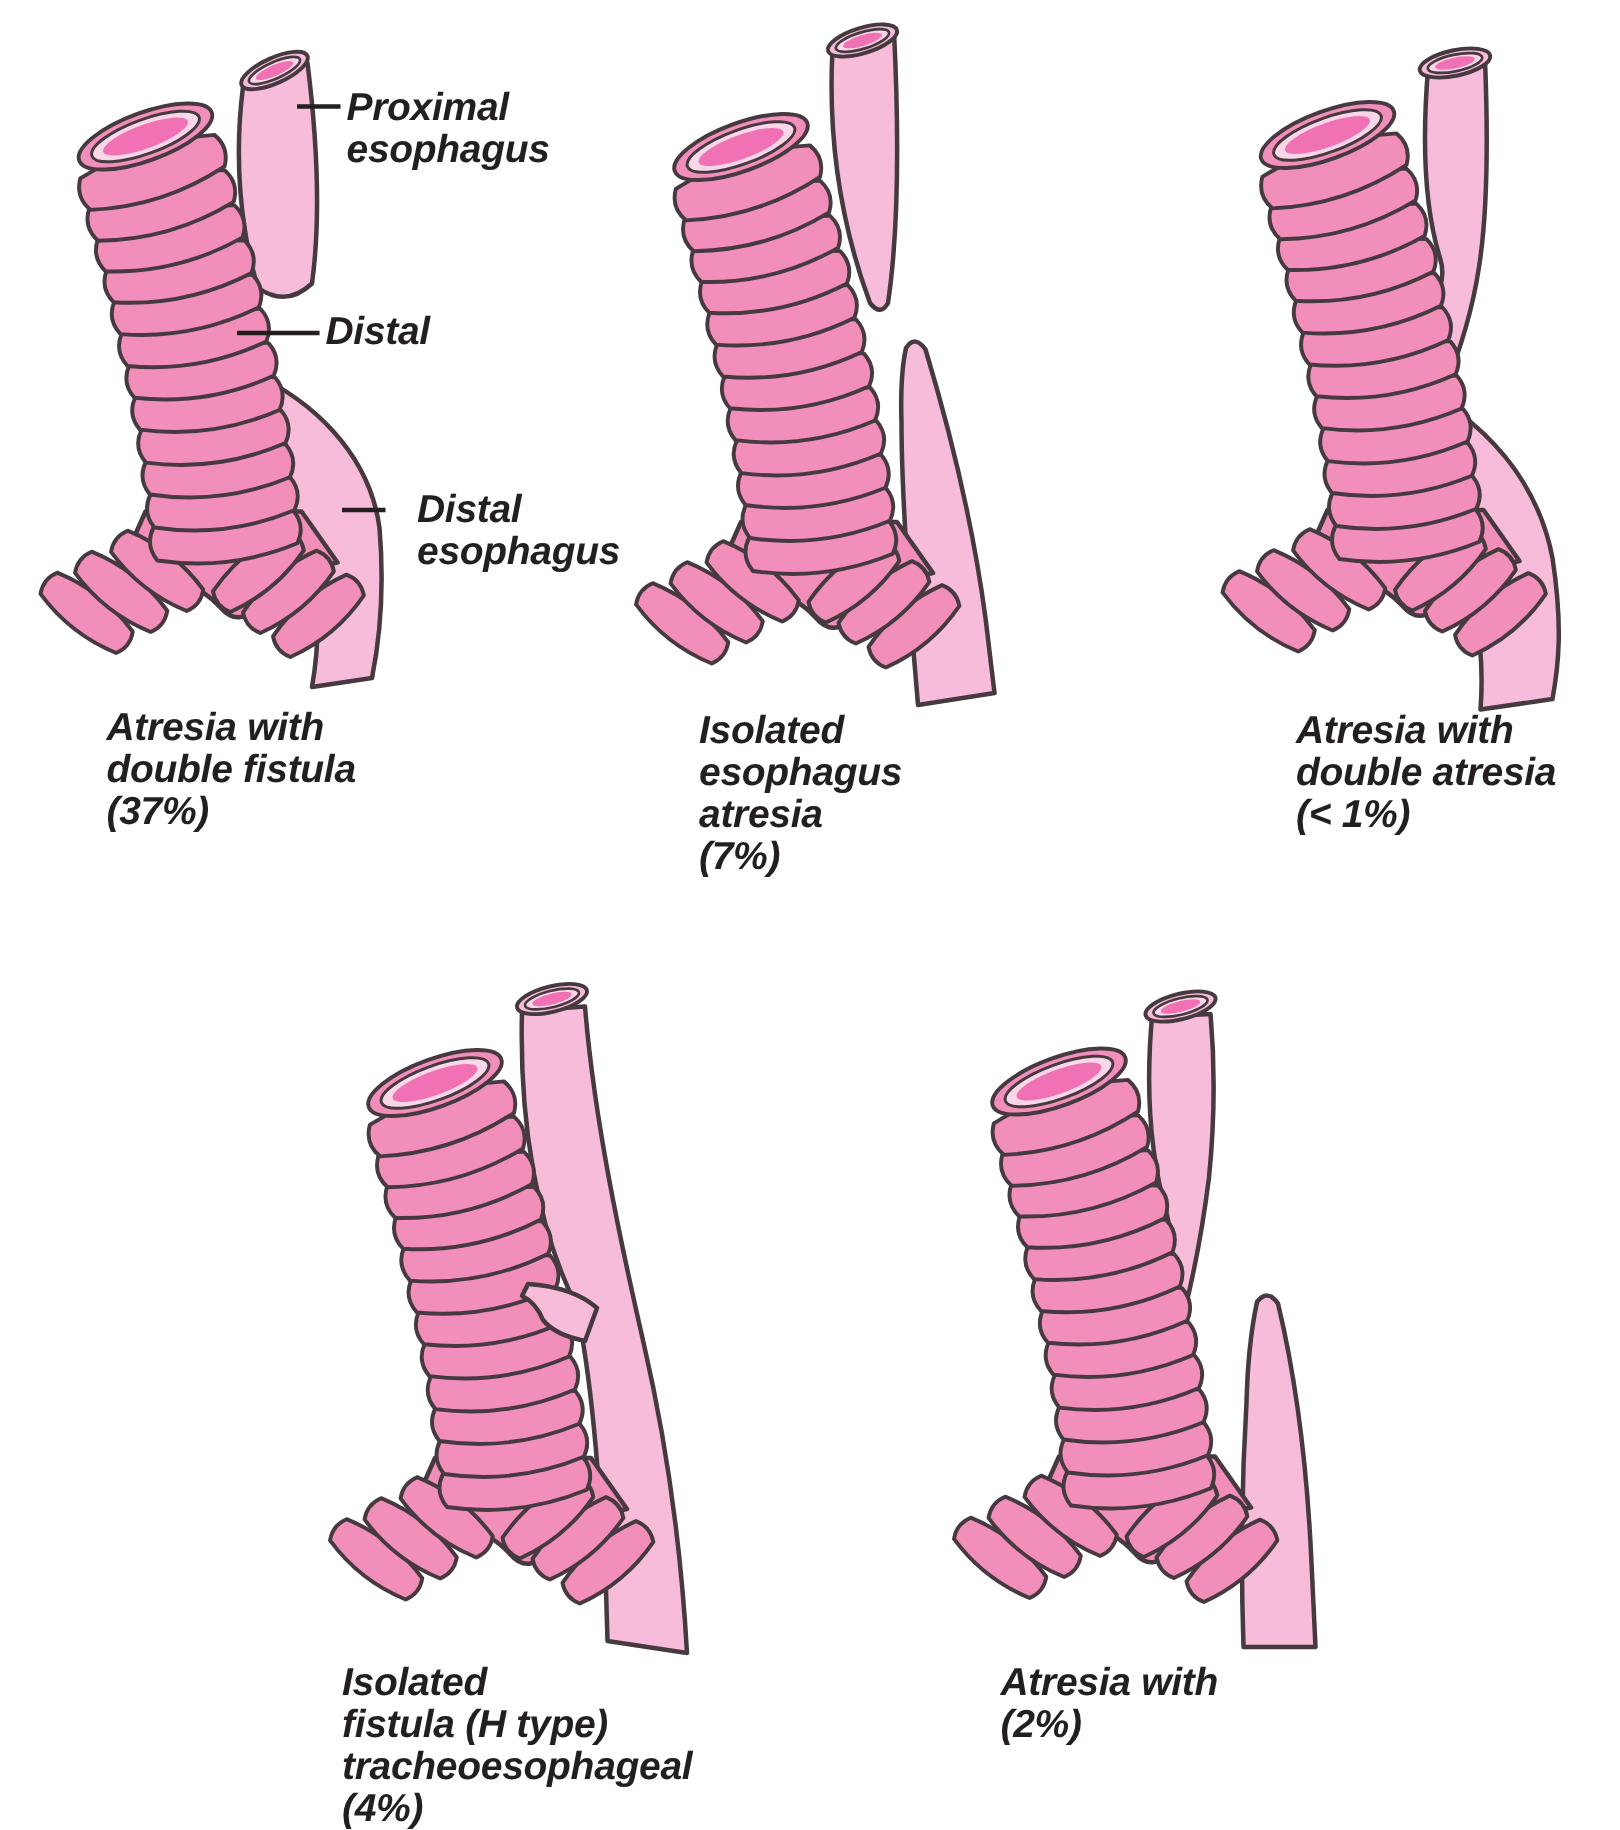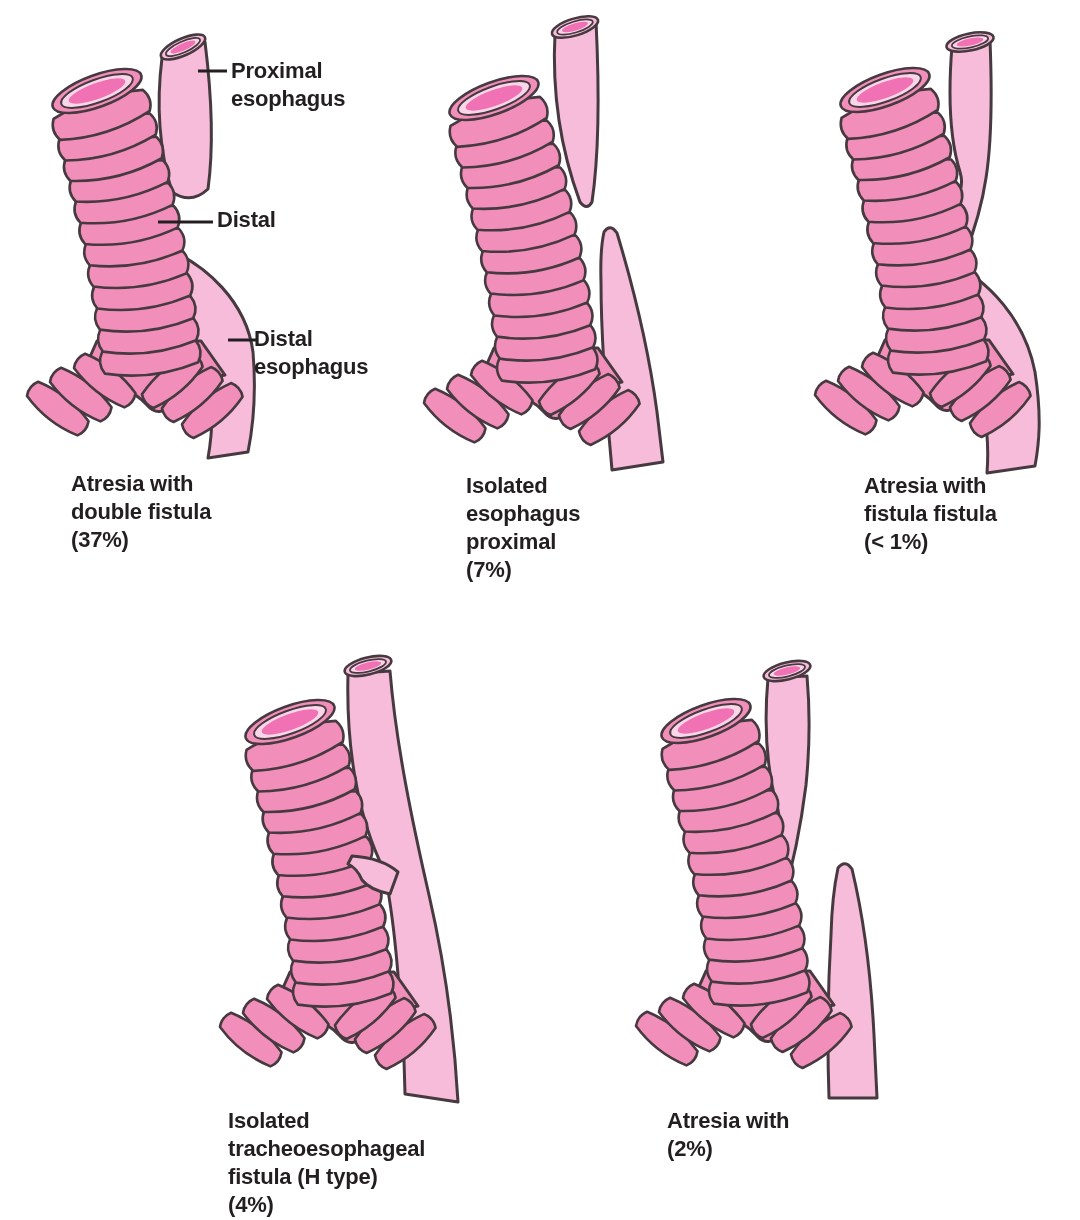--- a/index.html
+++ b/index.html
@@ -16,22 +16,23 @@
     width:1080px;height:1220px;position:relative;overflow:hidden;
     background:var(--c-bg);
     font-family:"Liberation Sans", sans-serif;
   }
   .stage{position:absolute;inset:0}
   svg.art{position:absolute;left:0;top:0;display:block}
   .eso{fill:var(--c-esophagus);stroke:var(--c-outline);stroke-width:3;stroke-linejoin:round}
   .leader{stroke:var(--c-text);stroke-width:3}
   .caption,.anno{
     position:absolute;color:var(--c-text);
-    font-size:22px;line-height:28px;font-weight:700;letter-spacing:-0.2px;
+    font-size:26px;line-height:28px;font-weight:700;letter-spacing:-0.2px;
     white-space:nowrap;
+    font-style:italic;
   }
   .anno.wrap{white-space:normal;width:132px}
   .caption span{display:block}
 </style>
 </head>
 <body>
 
 <div class="stage">
 
   <svg class="art" width="1080" height="1220" viewBox="0 0 1080 1220">
@@ -110,45 +111,45 @@
 
     <g>
       <line class="leader" x1="198" y1="71" x2="227" y2="71"></line>
       <line class="leader" x1="158" y1="222" x2="213" y2="222"></line>
       <line class="leader" x1="228" y1="340" x2="257" y2="340"></line>
     </g>
   </svg>
 
   <div class="anno wrap" style="left:231px;top:57px">Proximal esophagus</div>
   <div class="anno" style="left:217px;top:206px">Distal</div>
-  <div class="anno wrap" style="left:254px;top:325px">Distal esophagus</div>
+  <div class="anno wrap" style="left:278px;top:325px">Distal esophagus</div>
 
   <div class="caption" style="left:71px;top:470px">
     <span>Atresia with</span>
     <span>double fistula</span>
     <span>(37%)</span>
   </div>
 
   <div class="caption" style="left:466px;top:472px">
     <span>Isolated</span>
     <span>esophagus</span>
-    <span>proximal</span>
+    <span>atresia</span>
     <span>(7%)</span>
   </div>
 
   <div class="caption" style="left:864px;top:472px">
     <span>Atresia with</span>
-    <span>fistula fistula</span>
+    <span>double atresia</span>
     <span>(&lt; 1%)</span>
   </div>
 
   <div class="caption" style="left:228px;top:1107px">
     <span>Isolated</span>
+    <span>fistula (H type)</span>
     <span>tracheoesophageal</span>
-    <span>fistula (H type)</span>
     <span>(4%)</span>
   </div>
 
   <div class="caption" style="left:667px;top:1107px">
     <span>Atresia with</span>
     <span>(2%)</span>
   </div>
 
 </div>
 

